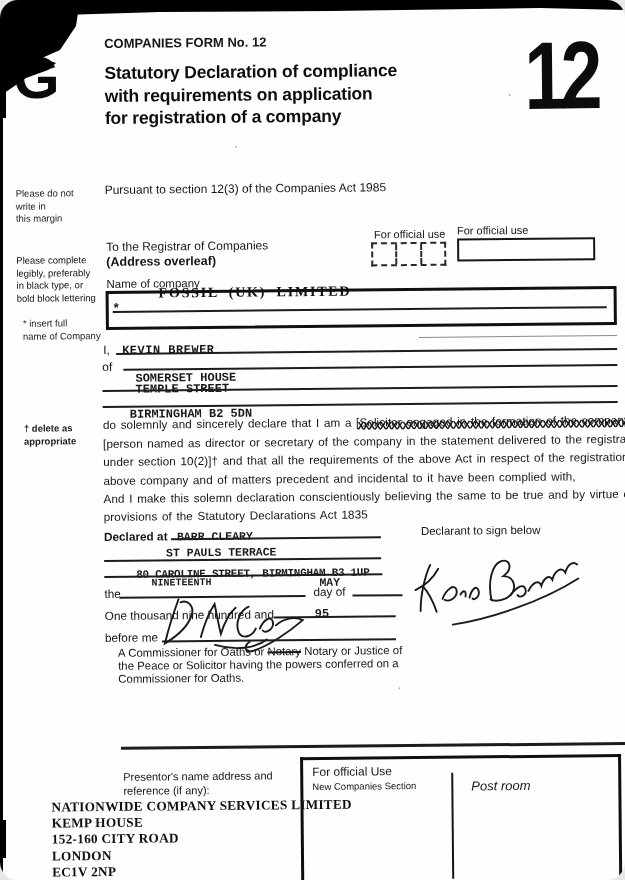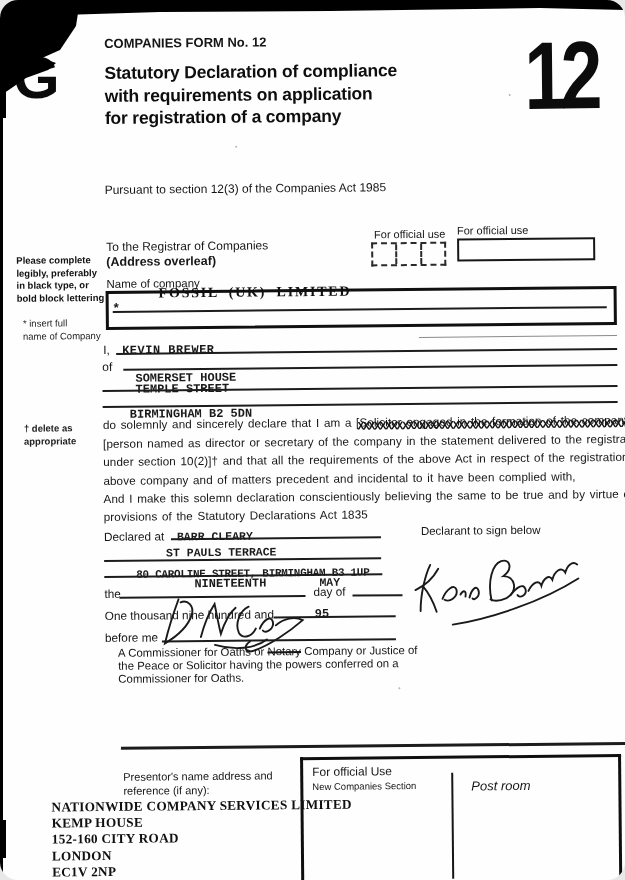--- a/index.html
+++ b/index.html
@@ -7,21 +7,21 @@
           font-family:"Liberation Sans",sans-serif;color:#161616;margin:0 auto;border-radius:18px;}
   .sheet{position:absolute;left:0;top:0;width:625px;height:880px;
          transform:rotate(-0.55deg);transform-origin:312px 440px;}
   .abs{position:absolute;}
   .rule{position:absolute;background:#1c1c1c;height:1.5px;}
   .rule.thick{height:3px;}
   .rule.faint{background:#8a8a8a;height:1px;}
   .typed{font-family:"Liberation Mono",monospace;font-weight:bold;color:#1b1b1b;}
   .serifb{font-family:"Liberation Serif",serif;font-weight:bold;color:#101010;}
   .note{font-size:9.5px;line-height:12.5px;white-space:pre-line;color:#222;}
-  .note.b{font-weight:bold;color:#111;}
+  .note.b{font-weight:normal;color:#111;}
   .body-txt{font-size:11.7px;letter-spacing:0.1px;word-spacing:1.2px;white-space:nowrap;}
   .xwrap{position:relative;display:inline-block;}
   .xover{position:absolute;left:-2px;top:3.5px;font-family:"Liberation Mono",monospace;
          font-weight:bold;font-size:11.5px;letter-spacing:-1.3px;white-space:nowrap;color:#151515;}
   .bigno{font-weight:800;font-size:96px;line-height:92px;letter-spacing:-7px;
          transform:scaleX(0.78);transform-origin:left top;color:#0c0c0c;}
   .title{font-size:17.5px;font-weight:bold;line-height:22.5px;letter-spacing:-0.2px;color:#0e0e0e;}
   .box{position:absolute;border:3px solid #101010;box-sizing:border-box;}
   .dashedbox{position:absolute;border:2px dashed #2a2a2a;box-sizing:border-box;display:flex;}
   .dashedbox i{flex:1;border-right:2px dashed #2a2a2a;}
@@ -41,20 +41,23 @@
   <div class="sheet">
 
     <div class="abs" style="left:108px;top:34px;font-size:13px;font-weight:bold;">COMPANIES FORM No. 12</div>
     <div class="abs title" style="left:108px;top:60px;">
       <div>Statutory Declaration of compliance</div>
       <div>with requirements on application</div>
       <div>for registration of a company</div>
     </div>
     <div class="abs bigno" style="left:528px;top:32px;">12</div>
 
+    <div class="abs note" style="left:18px;top:185px;width:92px;">Please do not
+write in
+this margin</div>
     <div class="abs note b" style="left:18px;top:252px;width:95px;">Please complete
 legibly, preferably
 in black type, or
 bold block lettering</div>
     <div class="abs note" style="left:24px;top:315px;width:90px;">* insert full
 name of Company</div>
     <div class="abs note" style="left:24px;top:420px;width:90px;font-weight:bold;">† delete as
 appropriate</div>
 
     <div class="abs" style="left:107px;top:181px;font-size:12px;">Pursuant to section 12(3) of the Companies Act 1985</div>
@@ -91,32 +94,32 @@
 
     <div class="abs body-txt" style="left:103px;top:416px;">
       <span>do solemnly and sincerely declare that I am a [</span><span class="xwrap"><span>Solicitor engaged in the formation of the company</span><span class="xover">XXXXXXXXXXXXXXXXXXXXXXXXXXXXXXXXXXXXXXXXXXXXXXXX</span></span>
     </div>
     <div class="abs body-txt" style="left:103px;top:434.5px;">[person named as director or secretary of the company in the statement delivered to the registrar</div>
     <div class="abs body-txt" style="left:103px;top:453px;">under section 10(2)]† and that all the requirements of the above Act in respect of the registration of the</div>
     <div class="abs body-txt" style="left:103px;top:471.5px;">above company and of matters precedent and incidental to it have been complied with,</div>
     <div class="abs body-txt" style="left:103px;top:490px;">And I make this solemn declaration conscientiously believing the same to be true and by virtue of the</div>
     <div class="abs body-txt" style="left:103px;top:508px;">provisions of the Statutory Declarations Act 1835</div>
 
-    <div class="abs" style="left:103px;top:528px;font-size:11.8px;">Declared at</div>
+    <div class="abs" style="left:103px;top:528px;font-size:11.8px;font-weight:bold;">Declared at</div>
     <div class="abs typed" style="left:176px;top:529px;font-size:11.5px;">BARR CLEARY</div>
     <div class="rule" style="left:170px;top:537px;width:210px;"></div>
     <div class="abs typed" style="left:165px;top:545px;font-size:11.5px;">ST PAULS TERRACE</div>
     <div class="rule" style="left:103px;top:558px;width:277px;"></div>
 
     <div class="abs" style="left:420px;top:526px;font-size:11.5px;">Declarant to sign below</div>
 
     <div class="abs typed" style="left:135px;top:567px;font-size:11px;letter-spacing:-0.3px;">80 CAROLINE STREET, BIRMINGHAM B3 1UP</div>
     <div class="rule" style="left:103px;top:574px;width:278px;"></div>
 
-    <div class="abs typed" style="left:150px;top:576px;font-size:12px;margin-left:43px;">NINETEENTH</div>
+    <div class="abs typed" style="left:150px;top:576px;font-size:10px;">NINETEENTH</div>
     <div class="abs typed" style="left:318px;top:576px;font-size:11.5px;">MAY</div>
     <div class="abs" style="left:103px;top:585px;font-size:11.8px;">the</div>
     <div class="rule" style="left:118px;top:595px;width:186px;"></div>
     <div class="abs" style="left:312px;top:585px;font-size:11.8px;text-align:center;">day of</div>
     <div class="rule" style="left:351px;top:595px;width:50px;"></div>
 
     <div class="abs" style="left:103px;top:607px;font-size:11.8px;">One thousand nine hundred and</div>
     <div class="abs typed" style="left:313px;top:607px;font-size:12px;">95</div>
     <div class="rule" style="left:272px;top:616px;width:122px;"></div>
 
@@ -139,21 +142,21 @@
       <path d="M36,50 C40,40 48,35 50,41 C52,48 43,54 38,51"></path>
       <path d="M54,46 C57,41 60,42 59,48"></path>
       <path d="M63,49 C65,41 70,36 72,42 C74,48 68,52 66,50"></path>
       <path d="M85,52 C81,33 86,16 95,13 C104,10 107,21 97,28 C109,28 112,43 100,50 C93,53 87,53 84,51"></path>
       <path d="M104,47 C110,39 117,35 119,41 C121,47 113,51 111,47"></path>
       <path d="M122,43 C126,35 133,31 135,38 C137,31 143,26 146,32 C148,24 155,18 159,25 C161,18 166,13 171,17"></path>
       <path d="M46,76 C85,70 135,54 172,31"></path>
     </svg>
 
     <div class="abs" style="left:116px;top:645px;font-size:11.4px;line-height:12.8px;">
-      <div><span>A Commissioner for Oaths or </span><span style="text-decoration:line-through;text-decoration-thickness:1.5px;">Notary</span><span> Company or Justice of</span></div>
+      <div><span>A Commissioner for Oaths or </span><span style="text-decoration:line-through;text-decoration-thickness:1.5px;">Notary</span><span> Notary or Justice of</span></div>
       <div>the Peace or Solicitor having the powers conferred on a</div>
       <div>Commissioner for Oaths.</div>
     </div>
 
     <div class="rule thick" style="left:118px;top:745px;width:507px;"></div>
     <div class="abs" style="left:120px;top:768px;font-size:11px;line-height:14px;">
       <div>Presentor's name address and</div>
       <div>reference (if any):</div>
     </div>
     <div class="abs serifb" style="left:48px;top:797px;font-size:13.2px;line-height:16.2px;letter-spacing:0.3px;">

